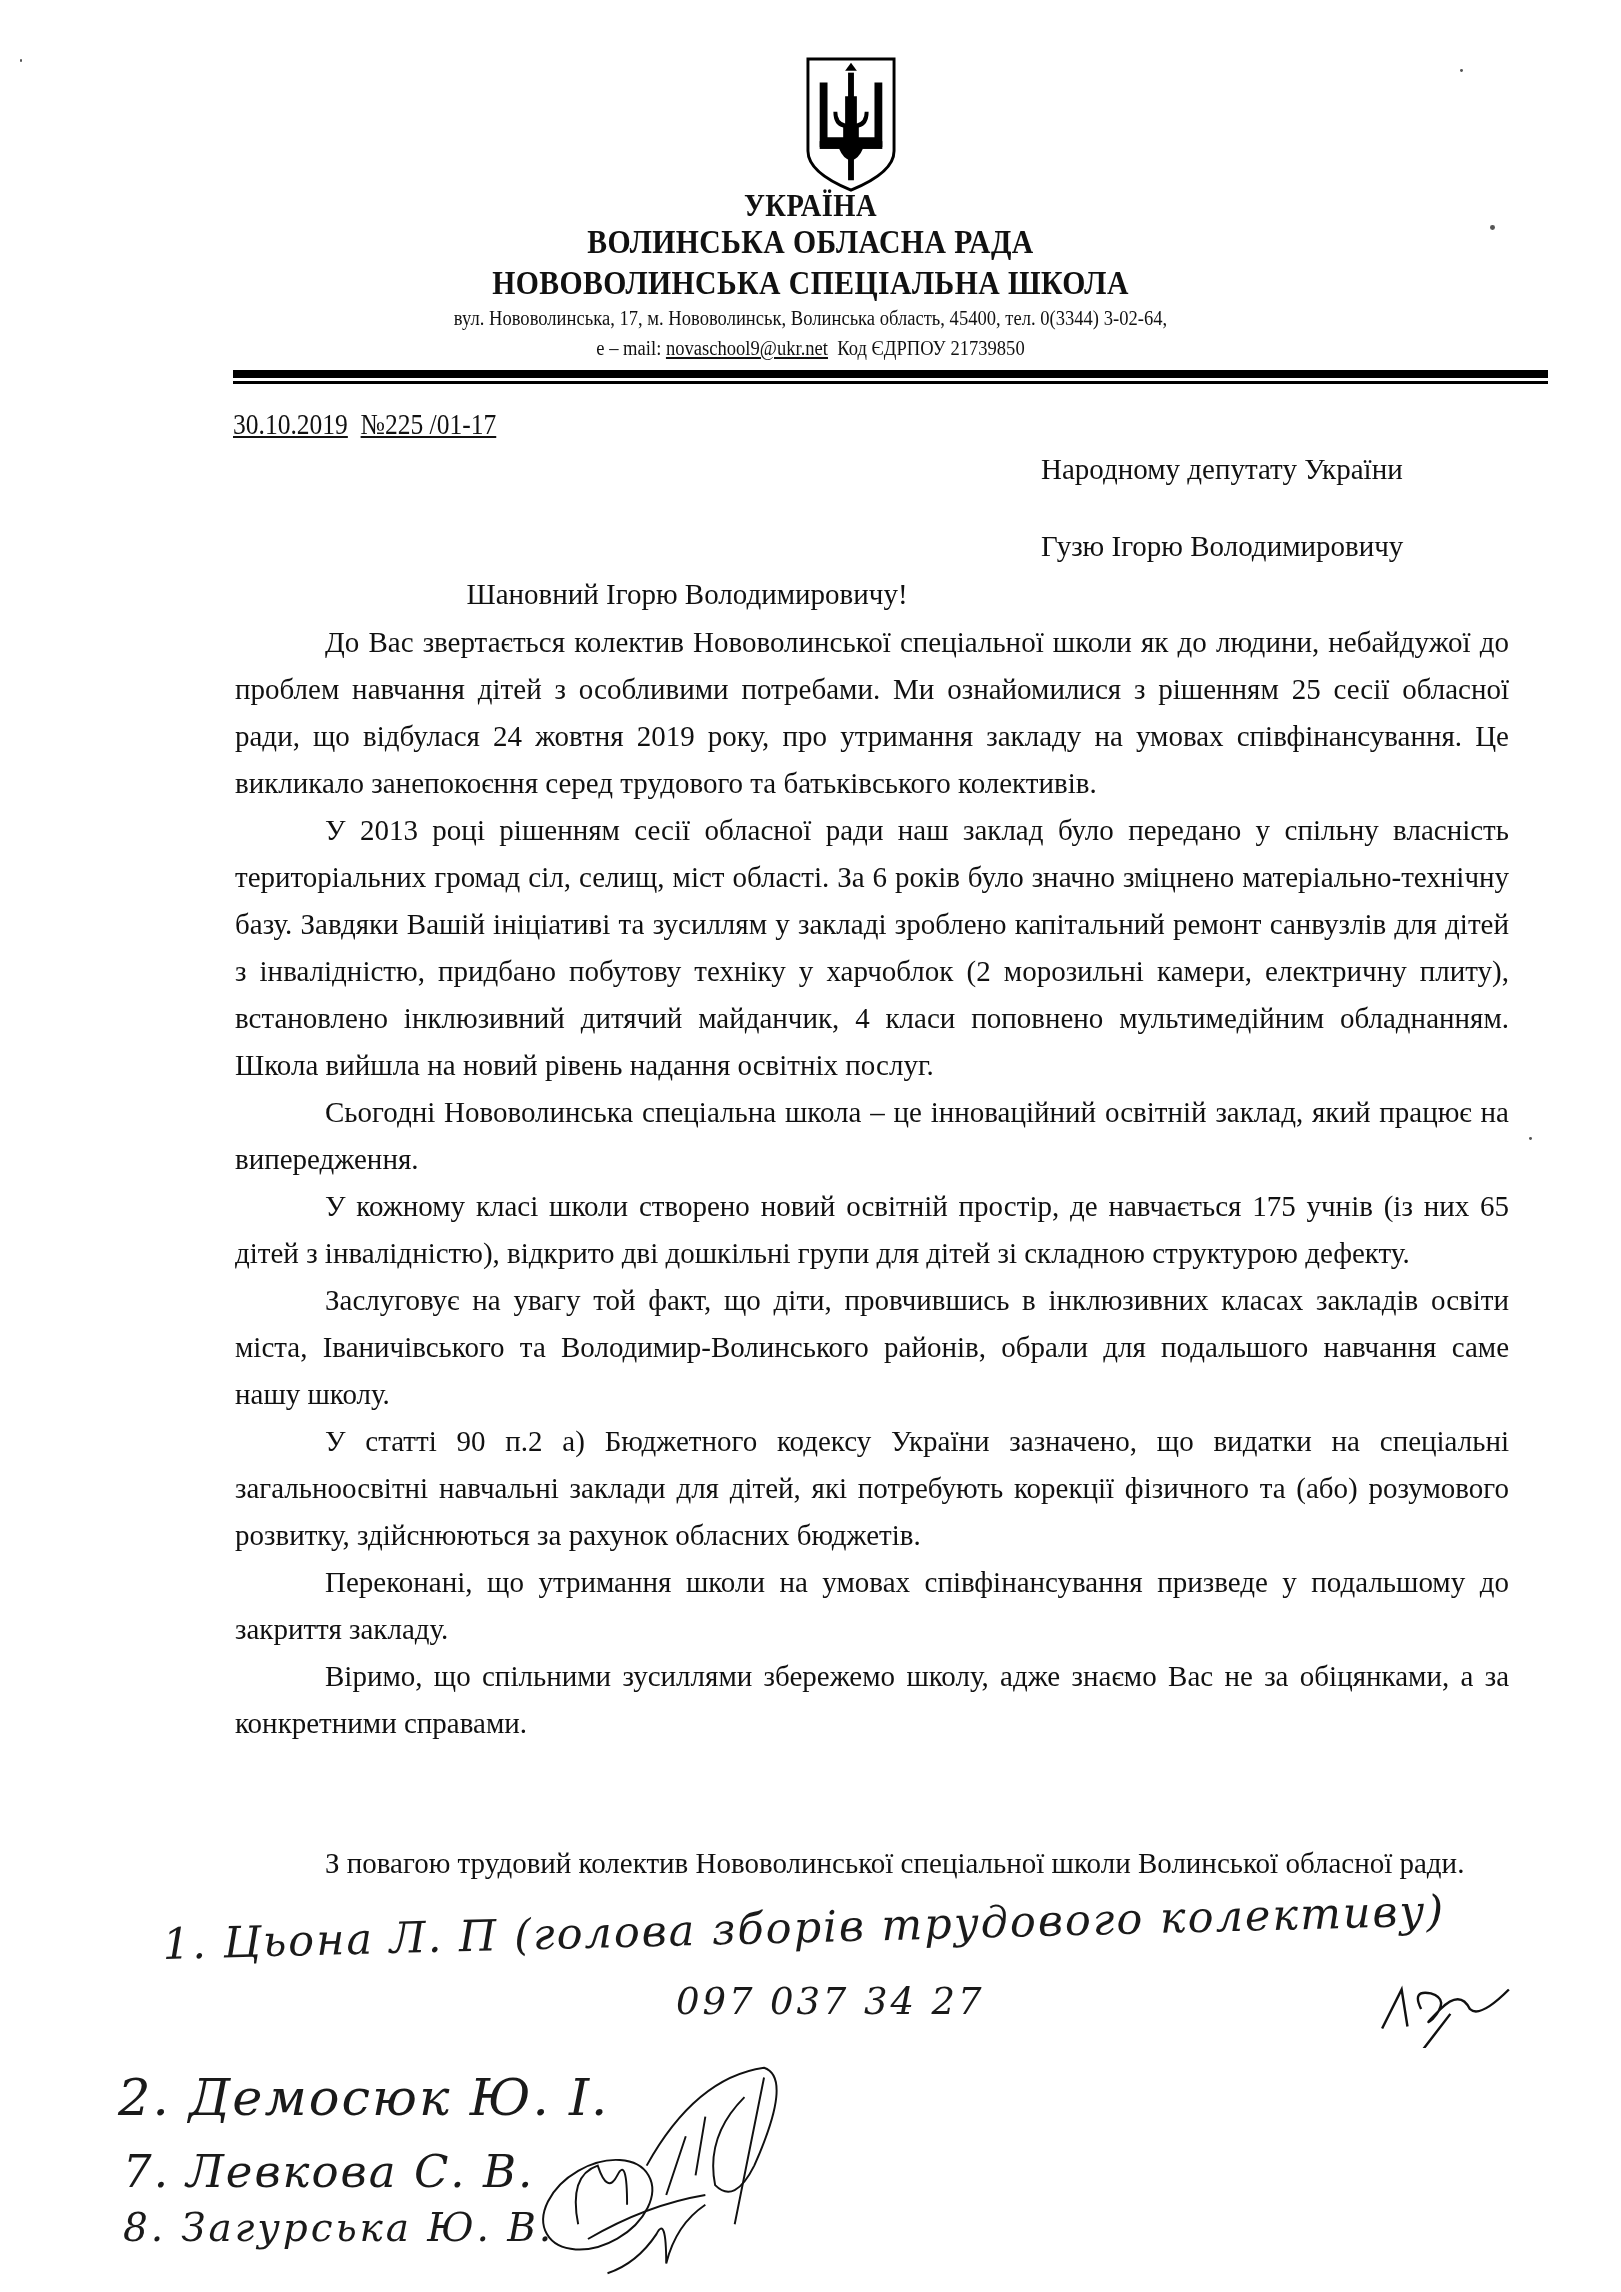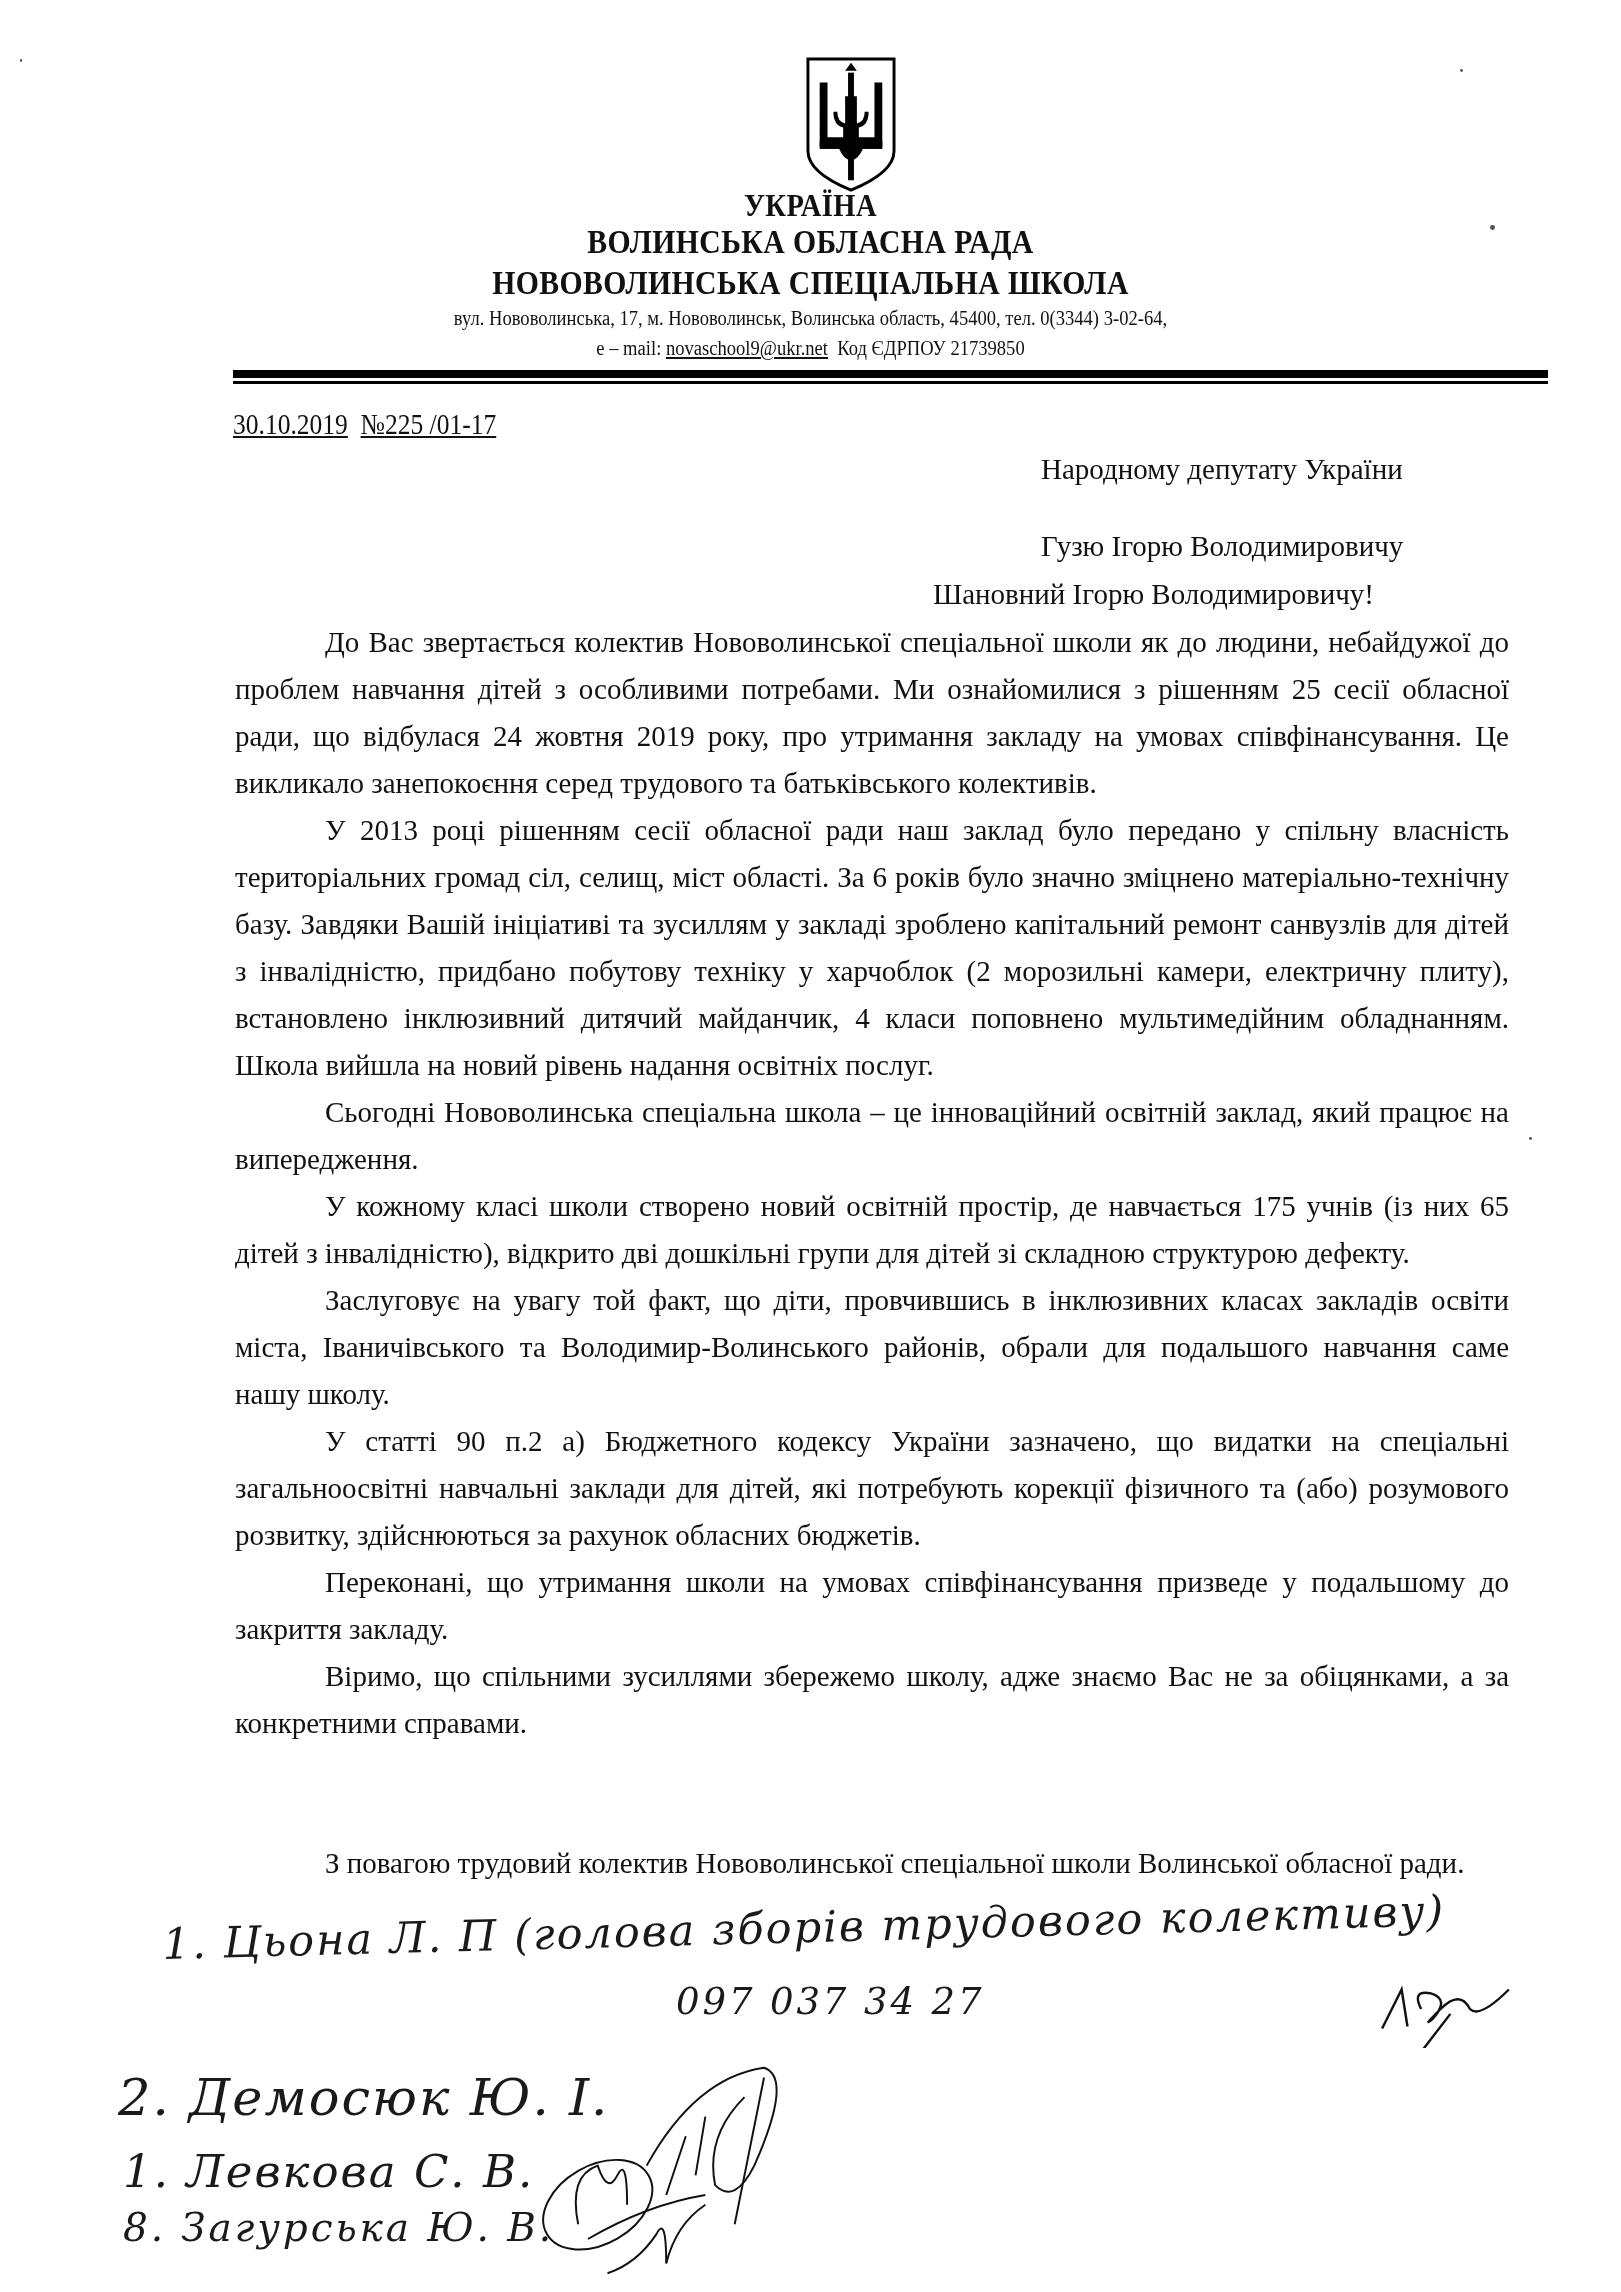--- a/index.html
+++ b/index.html
@@ -17,21 +17,21 @@
   .addr2 { top:336px; }
   .email { text-decoration:underline; }
   .rule-thick { left:233px; width:1315px; top:370px; height:7.8px; background:#000; }
   .rule-thin  { left:233px; width:1315px; top:381px; height:2.9px; background:#000; }
   
   .ref { left:233px; top:408px; font-size:29px; transform-origin:left top; transform:scaleX(0.88); white-space:nowrap; }
   .ref span { text-decoration:underline; }
   .recipient { left:1041px; font-size:29px; white-space:nowrap; }
   .rec1 { top:453px; }
   .rec2 { top:498px;margin-top:32px; }
-  .greeting { left:0; width:1374px; text-align:right; top:578px; font-size:29px; }
+  .greeting { left:0; width:1374px; text-align:center; top:578px; font-size:29px; }
   
   .body { left:235px; width:1274px; top:619px; font-size:29px; line-height:47px; transform-origin:left top; }
   .body p { margin:0; text-indent:90px; text-align:justify; text-align-last:left; }
   .closing { left:235px; width:1274px; top:1840px; font-size:29px; line-height:47px; }
   .closing p { margin:0; text-indent:90px; text-align:justify; text-align-last:left; }
   
   .hand { font-family:"DejaVu Serif", serif; font-style:italic; color:#1a1a1a; white-space:nowrap; }
   .sig1 { left:162px; top:1919px; font-size:43px; transform:rotate(-1.5deg); transform-origin:left top; letter-spacing:2px; }
   .sig1-phone { left:676px; top:1980px; font-size:37px; letter-spacing:2.9px; }
   .sig1-mark { left:1362px; top:1970px; width:167px; height:78px; }
@@ -89,21 +89,21 @@
 <div class="abs closing">
   <p>З повагою трудовий колектив Нововолинської спеціальної школи Волинської обласної ради.</p>
 </div>
 
 <div class="abs hand sig1">1. Цьона Л. П (голова зборів трудового колективу)</div>
 <div class="abs hand sig1-phone">097 037 34 27</div>
 <svg class="abs sig1-mark" viewBox="0 0 170 80">
   <path d="M20 60 L40 20 L46 58 M60 40 Q50 20 70 24 Q90 30 72 50 Q60 60 80 40 Q100 20 110 40 Q120 50 150 20 M90 45 L40 110" fill="none" stroke="#111" stroke-width="2.5"></path>
 </svg>
 <div class="abs hand sig2">2. Демосюк Ю. І.</div>
-<div class="abs hand sig3">1. Левкова С. В.</div>
+<div class="abs hand sig3">7. Левкова С. В.</div>
 <div class="abs hand sig4">8. Загурська Ю. В.</div>
 <svg class="abs sig-marks" viewBox="0 0 420 230">
   <g fill="none" stroke="#111" stroke-width="2">
     <path d="M180 110 Q230 20 300 10 Q330 20 290 110 Q270 150 250 130 Q240 80 280 40"></path>
     <path d="M220 80 L200 140 M240 60 L230 120 M300 20 L270 170"></path>
     <ellipse cx="130" cy="150" rx="60" ry="40" transform="rotate(-30 130 150)"></ellipse>
     <path d="M110 170 Q100 120 130 110 Q140 140 150 120 Q160 100 160 150"></path>
     <path d="M120 185 Q180 150 240 140"></path>
     <path d="M140 220 Q170 210 190 180 Q200 160 200 210 Q210 170 240 150"></path>
   </g>

